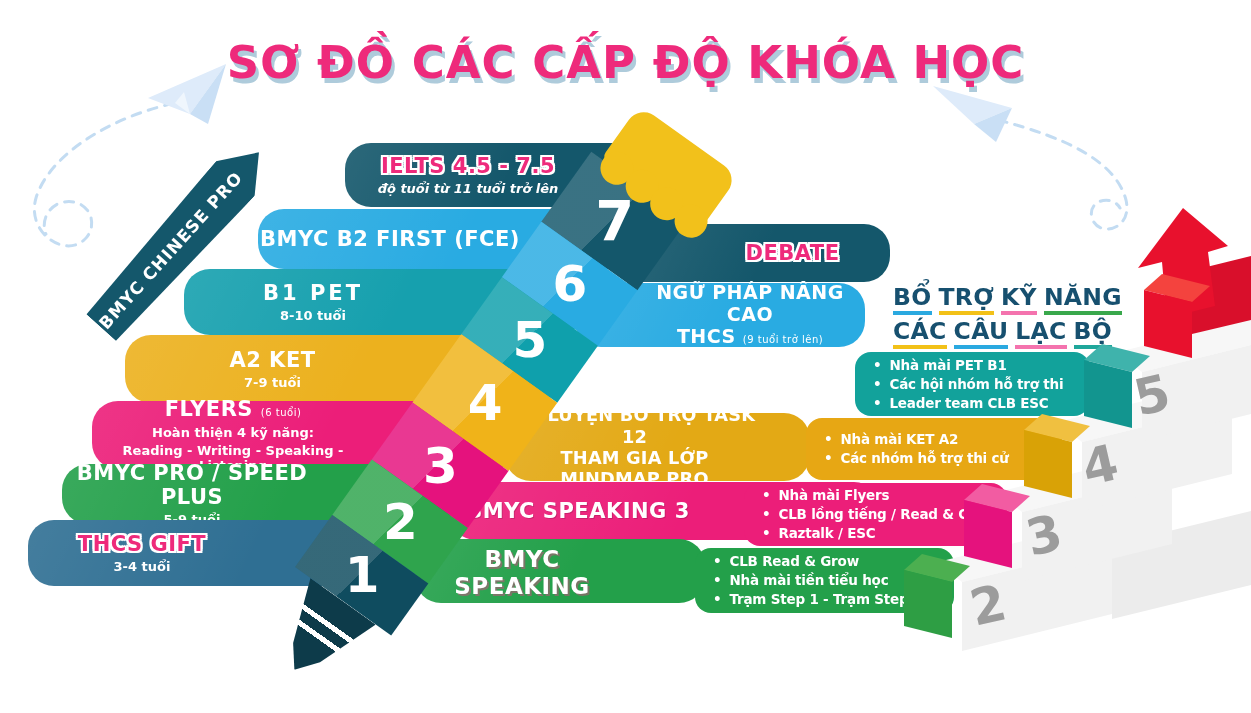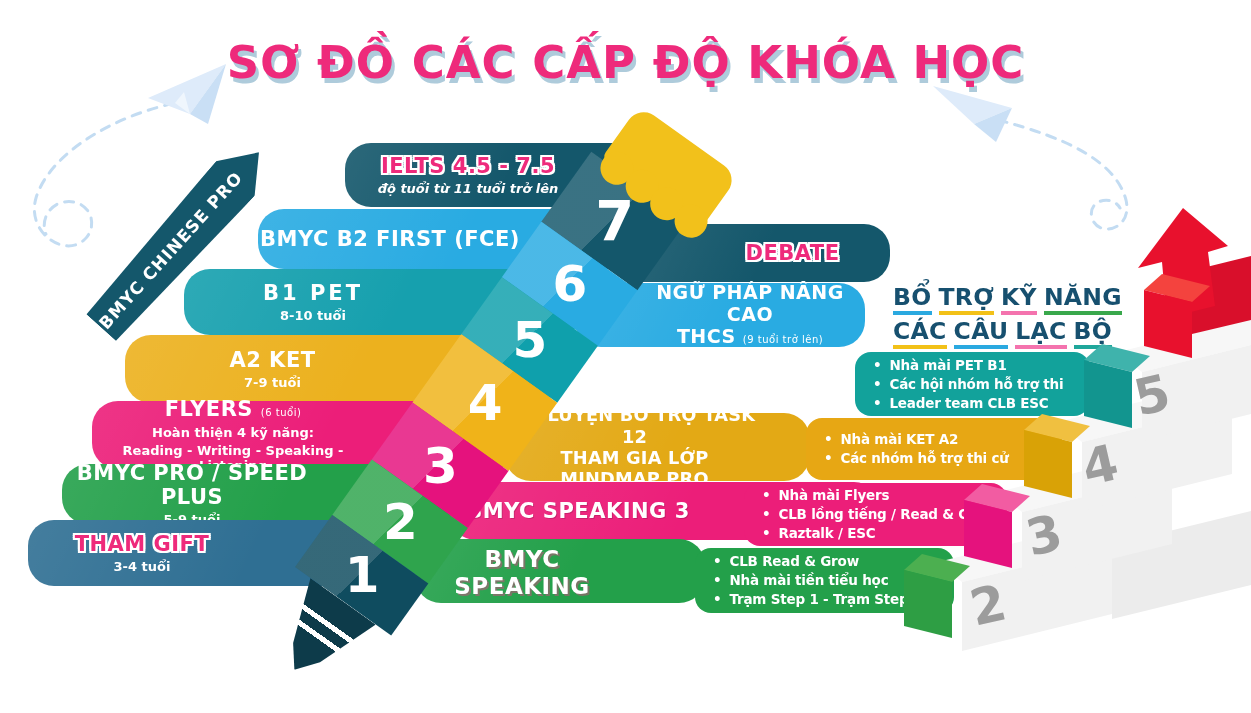--- a/index.html
+++ b/index.html
@@ -138,21 +138,21 @@
       <span class="note">(6 tuổi)</span>
     </div>
     <div class="s">Hoàn thiện 4 kỹ năng:</div>
     <div class="s">Reading - Writing - Speaking - Listening</div>
   </div>
   <div class="band lb-pro">
     <div class="t">BMYC PRO / SPEED PLUS</div>
     <div class="s">5-9 tuổi</div>
   </div>
   <div class="band lb-gift">
-    <div class="t pinkout">THAM GIFT</div>
+    <div class="t pinkout">THCS GIFT</div>
     <div class="s">3-4 tuổi</div>
   </div>
 
   <div class="band rb-debate">
     <div class="t pinkout">DEBATE</div>
   </div>
   <div class="band rb-ngu">
     <div class="t">NGỮ PHÁP NÂNG CAO</div>
     <div class="t">
       <span>THCS</span>

